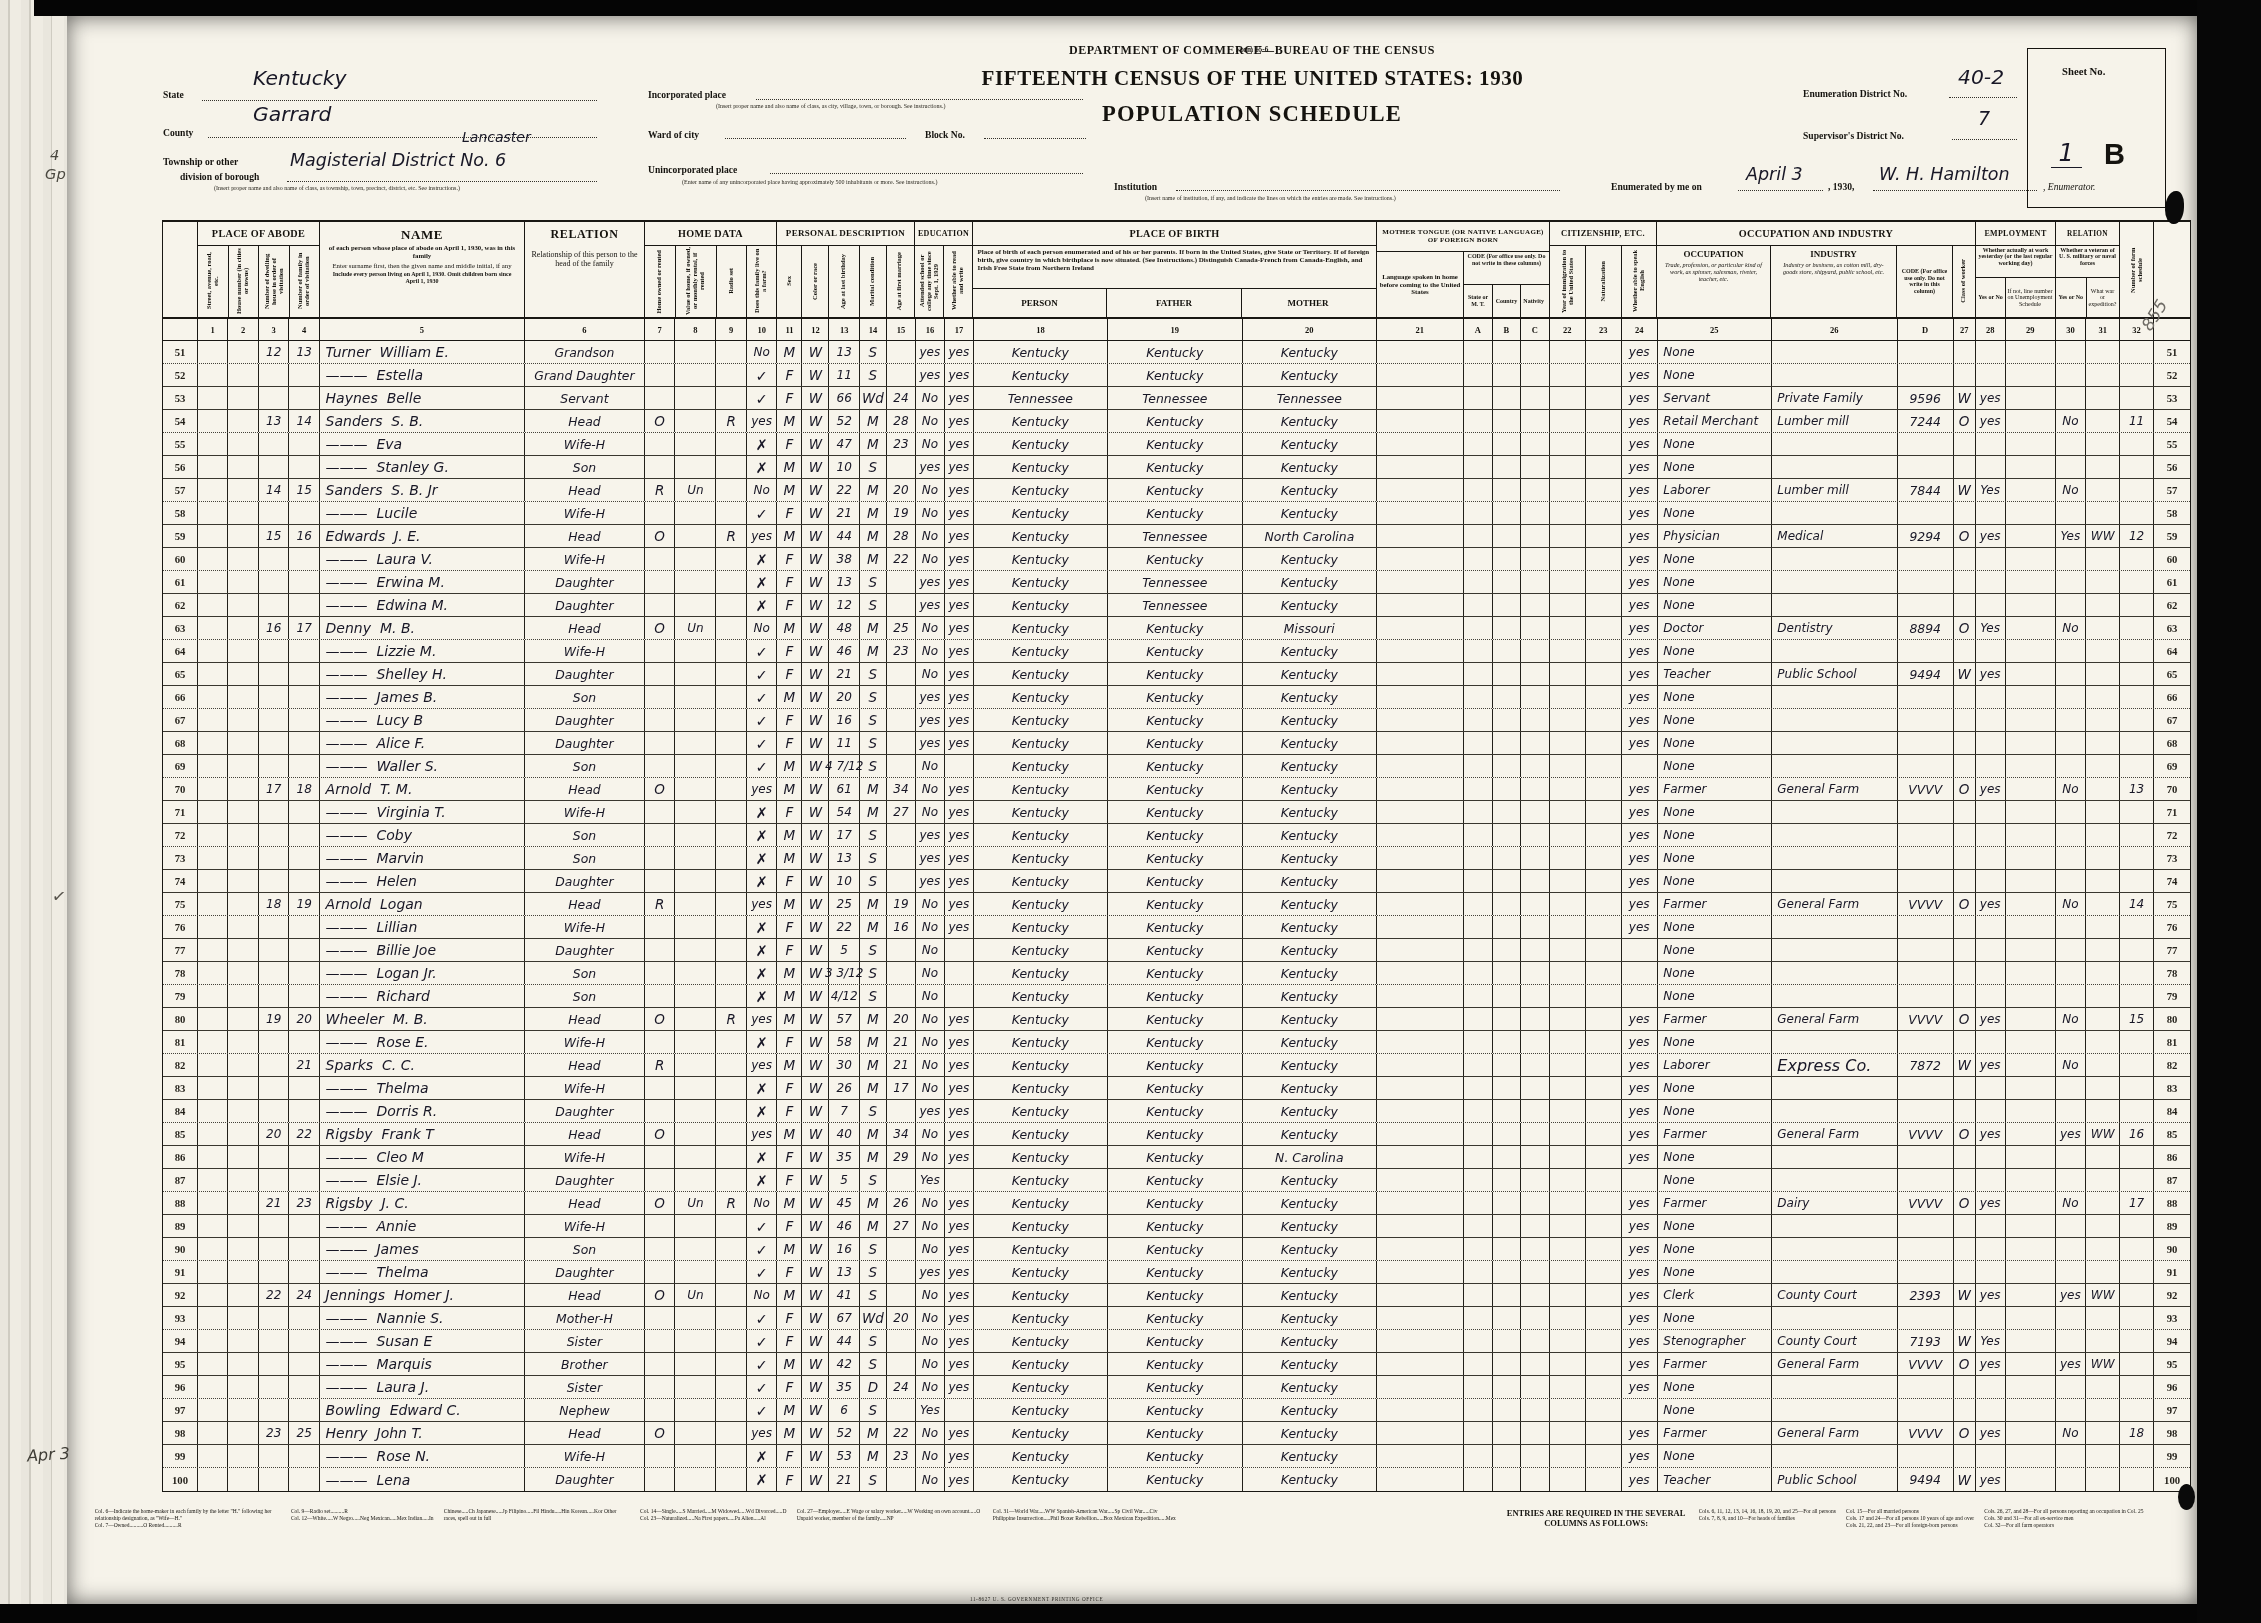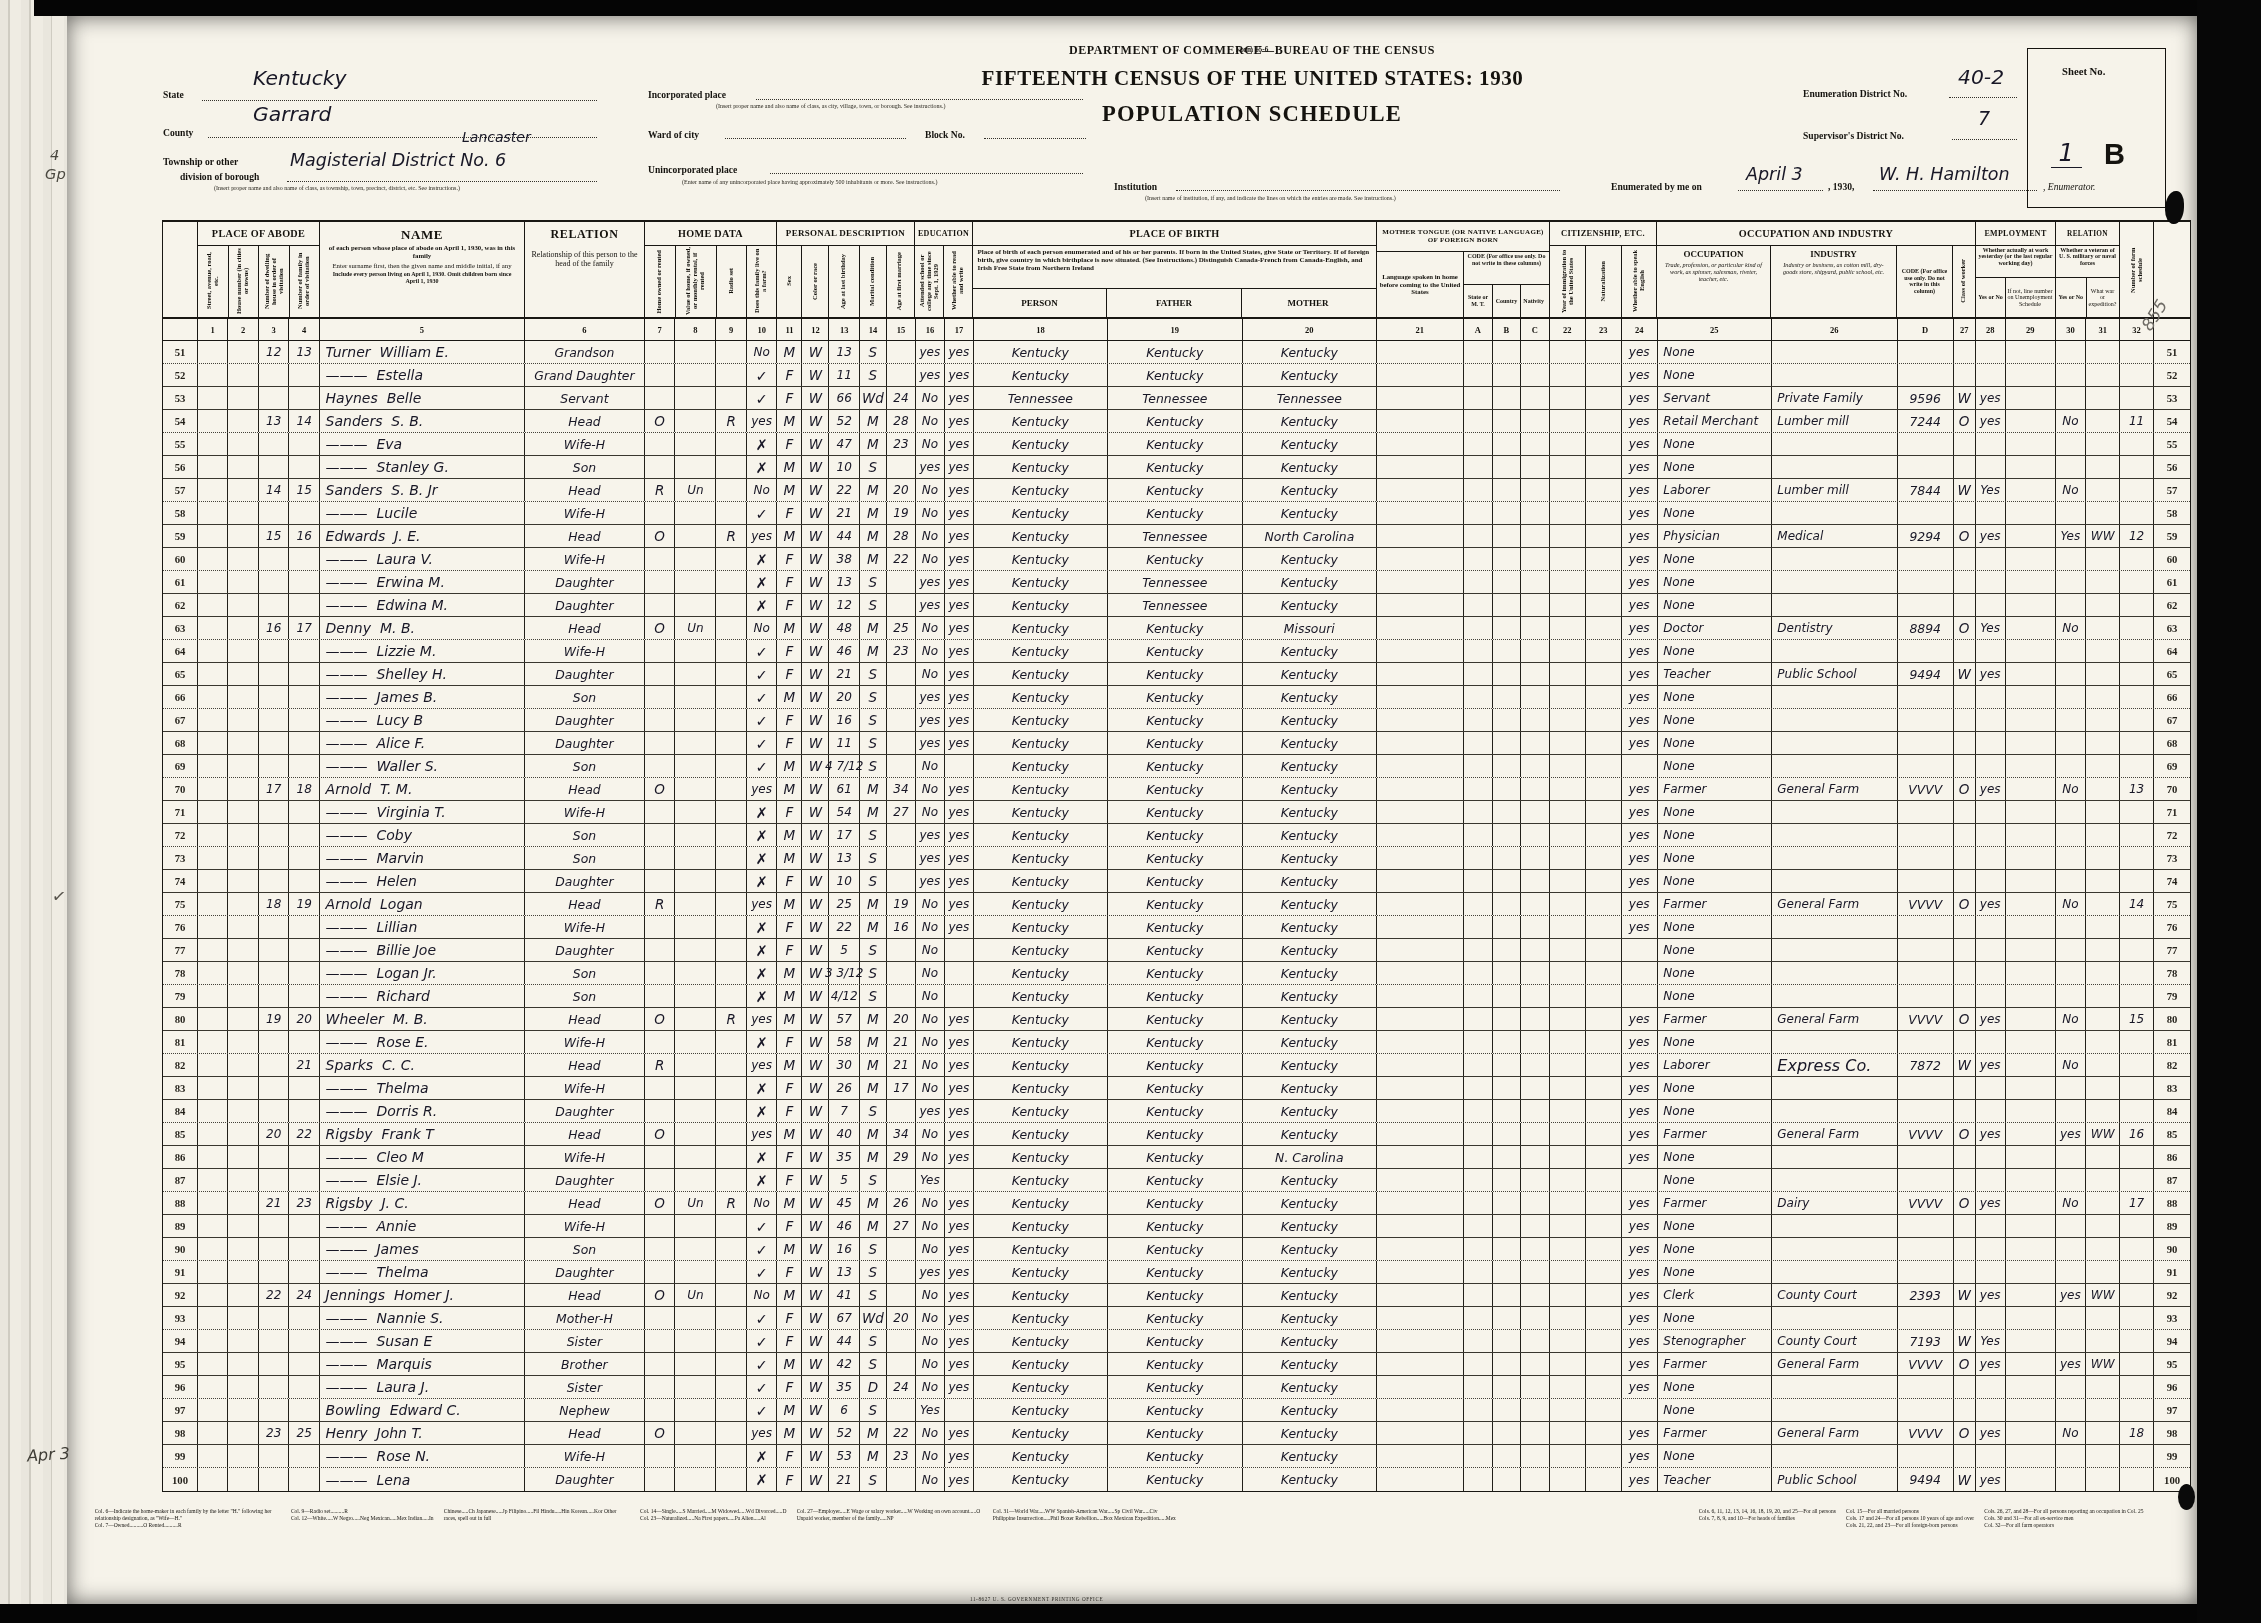--- a/index.html
+++ b/index.html
@@ -2446,20 +2446,23 @@
             <div>Col. 14—Single.....S   Married.....M   Widowed.....Wd   Divorced.....D</div>
             <div>Col. 23—Naturalized.....Na   First papers.....Pa   Alien.....Al</div>
           </div>
           <div class="fcol">
             <div>Col. 27—Employer.....E   Wage or salary worker.....W   Working on own account.....O   Unpaid worker, member of the family.....NP</div>
           </div>
           <div class="fcol">
             <div>Col. 31—World War.....WW   Spanish-American War.....Sp   Civil War.....Civ   Philippine Insurrection.....Phil   Boxer Rebellion.....Box   Mexican Expedition.....Mex</div>
           </div>
         </div>
+      <div class="fblock" style="width:186px;">
+        <div class="ftitle" style="text-align:center;">ENTRIES ARE REQUIRED IN THE SEVERAL COLUMNS AS FOLLOWS:</div>
+      </div>
       <div id="entries-cols" style="display:flex;width:485px;">
           <div class="fcol">
             <div>Cols. 6, 11, 12, 13, 14, 16, 18, 19, 20, and 25—For all persons</div>
             <div>Cols. 7, 8, 9, and 10—For heads of families</div>
           </div>
           <div class="fcol">
             <div>Col. 15—For all married persons</div>
             <div>Cols. 17 and 24—For all persons 10 years of age and over</div>
             <div>Cols. 21, 22, and 23—For all foreign-born persons</div>
           </div>

